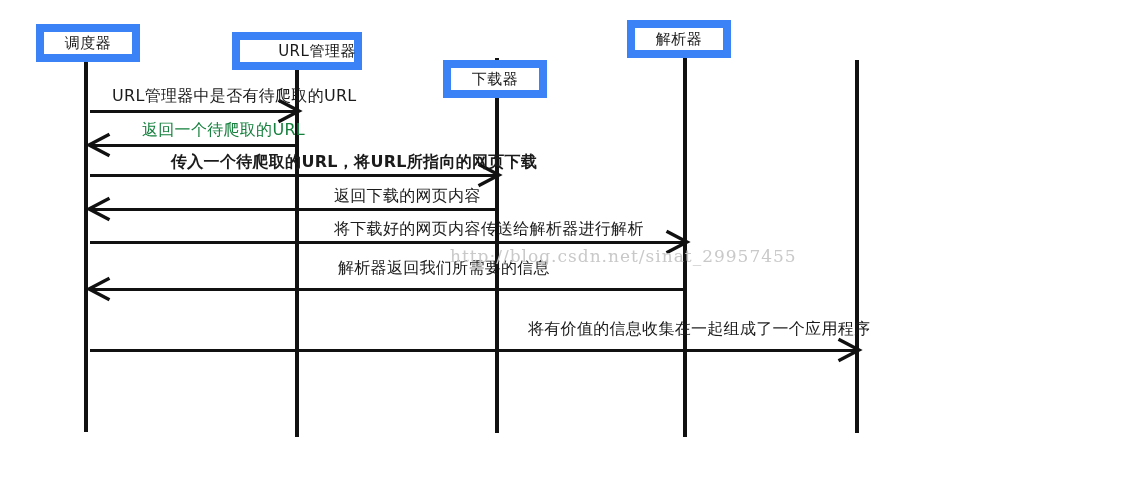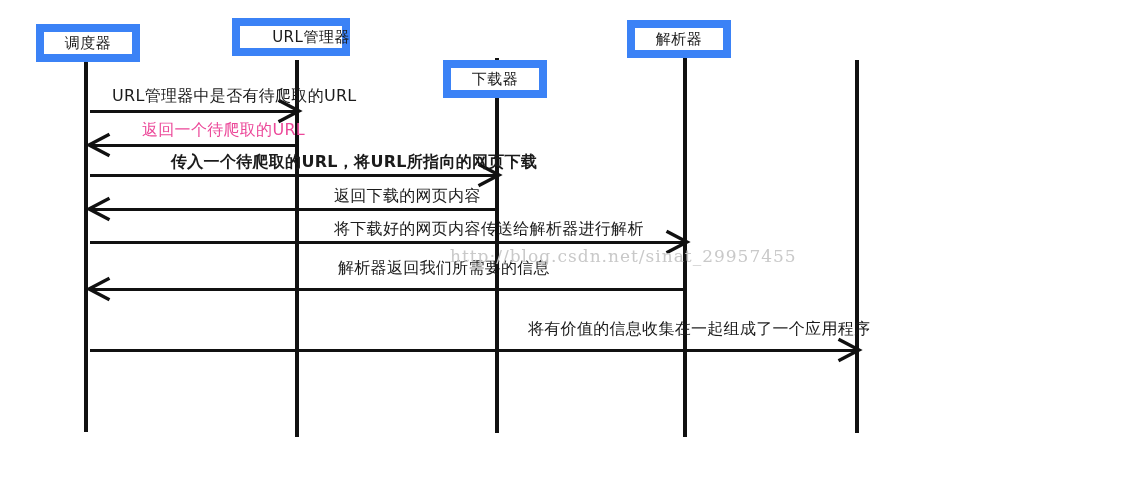--- a/index.html
+++ b/index.html
@@ -66,21 +66,21 @@
 </style>
 </head>
 <body>
 
 <div id="canvas">
     <div class="lifeline-stem" style="left: 84px; top: 62px; height: 370px; background: rgb(17, 17, 17);"></div>
     <div class="lifeline-box" style="left: 36px; top: 24px; width: 104px; height: 38px;">
       <span>调度器</span>
     </div>
     <div class="lifeline-stem" style="left: 295px; top: 60px; height: 377px; background: rgb(17, 17, 17);"></div>
-    <div class="lifeline-box" style="left: 232px; top: 18px; width: 118px; height: 38px; padding-left: 40px;">
+    <div class="lifeline-box" style="left: 232px; top: 32px; width: 130px; height: 38px; padding-left: 40px;">
       <span>URL管理器</span>
     </div>
     <div class="lifeline-stem" style="left: 495px; top: 58px; height: 375px; background: rgb(17, 17, 17);"></div>
     <div class="lifeline-box" style="left: 443px; top: 20px; width: 104px; height: 38px; margin-top: 40px;">
       <span>下载器</span>
     </div>
     <div class="lifeline-stem" style="left: 683px; top: 58px; height: 379px; background: rgb(17, 17, 17);"></div>
     <div class="lifeline-box" style="left: 627px; top: 20px; width: 104px; height: 38px;">
       <span>解析器</span>
     </div>
@@ -91,21 +91,21 @@
         <path d="M1 1 L20 11 L1 21" fill="none" stroke="#111111" stroke-width="3.4" stroke-linecap="square" stroke-linejoin="miter"></path>
       </svg>
     </div>
     <div class="msg-label" style="left: 96px; top: 86px; color: rgb(27, 27, 27);">URL管理器中是否有待爬取的URL</div>
     <div class="msg-line" style="left: 90px; top: 144px; width: 207px; background: rgb(17, 17, 17);"></div>
     <div class="msg-head" style="left: 87px; top: 134px;">
       <svg width="22" height="22" viewBox="0 0 22 22">
         <path d="M21 1 L2 11 L21 21" fill="none" stroke="#111111" stroke-width="3.4" stroke-linecap="square" stroke-linejoin="miter"></path>
       </svg>
     </div>
-    <div class="msg-label" style="left: 126px; top: 120px; color: #ec4899;">返回一个待爬取的URL</div>
+    <div class="msg-label" style="left: 126px; top: 120px; color: #15803d;">返回一个待爬取的URL</div>
     <div class="msg-line" style="left: 90px; top: 174px; width: 407px; background: rgb(17, 17, 17);"></div>
     <div class="msg-head" style="left: 479px; top: 164px;">
       <svg width="22" height="22" viewBox="0 0 22 22">
         <path d="M1 1 L20 11 L1 21" fill="none" stroke="#111111" stroke-width="3.4" stroke-linecap="square" stroke-linejoin="miter"></path>
       </svg>
     </div>
     <div class="msg-label" style="left: 155px; top: 152px; color: rgb(27, 27, 27); font-weight: bold;">传入一个待爬取的URL，将URL所指向的网页下载</div>
     <div class="msg-line" style="left: 90px; top: 208px; width: 407px; background: rgb(17, 17, 17);"></div>
     <div class="msg-head" style="left: 87px; top: 198px;">
       <svg width="22" height="22" viewBox="0 0 22 22">

